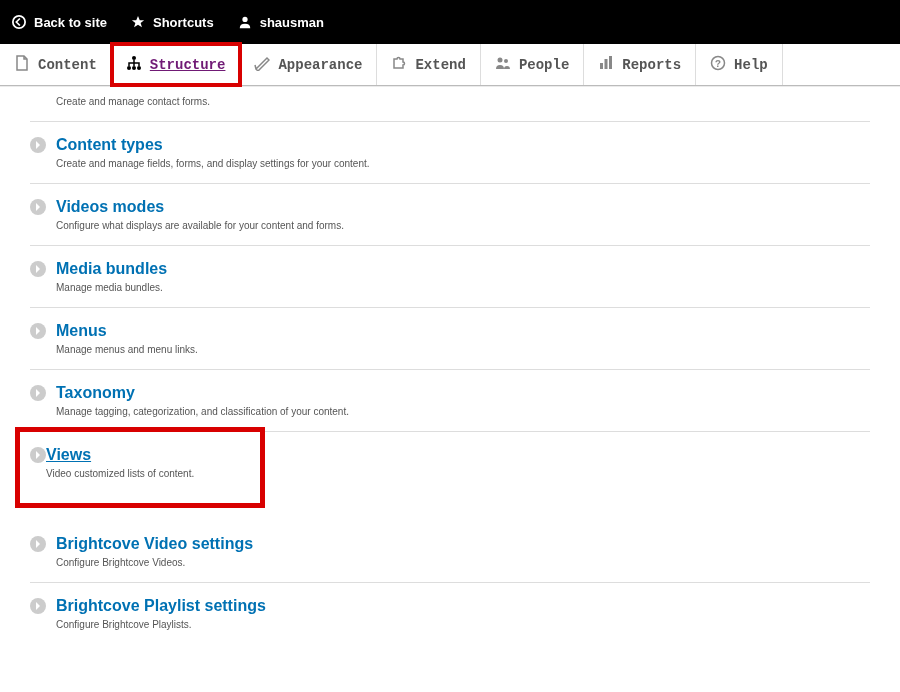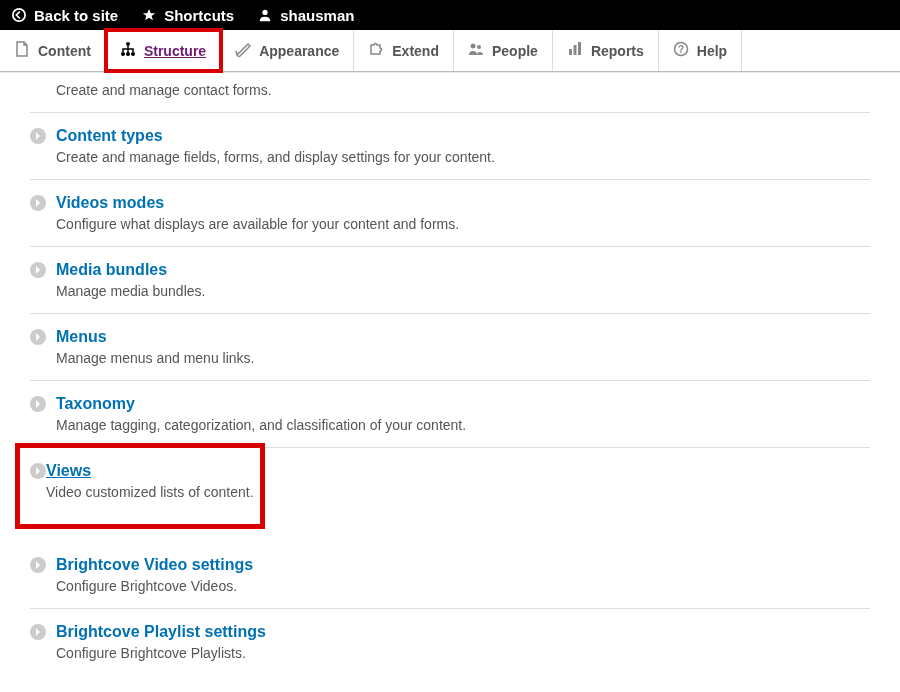--- a/index.html
+++ b/index.html
@@ -1,40 +1,40 @@
 <!DOCTYPE html>
 <html><head>
 <meta charset="utf-8">
 <style>
   * { box-sizing: border-box; margin: 0; padding: 0; }
   body { font-family: "Lucida Grande", "Lucida Sans Unicode", Verdana, sans-serif; font-size: 13px; background: #fff; color: #333; width: 900px; }
 
   
-  .toolbar { background: #000; color: #fff; height: 30px; display: flex; align-items: stretch; font-weight: bold; font-size: 15px; }
+  .toolbar { background: #000; color: #fff; height: 44px; display: flex; align-items: stretch; font-weight: bold; font-size: 13px; }
   .toolbar-item { display: flex; align-items: center; padding: 0 12px; cursor: pointer; gap: 8px; }
   .toolbar-item.active { background: #fff; color: #000; }
   .toolbar-item svg { width: 14px; height: 14px; }
   .toolbar-item .icon { display: flex; align-items: center; }
 
   
   .admin-tabs { background: #fff; border-bottom: 1px solid #bbb; height: 42px; display: flex; align-items: stretch; box-shadow: 0 1px 0 rgba(0,0,0,0.08); }
-  .admin-tab { display: flex; align-items: center; padding: 0 14px; gap: 8px; cursor: pointer; color: #555; font-weight: bold; font-size: 14px; border-right: 1px solid #ddd; position: relative; }
+  .admin-tab { display: flex; align-items: center; padding: 0 14px; gap: 8px; cursor: pointer; color: #555; font-weight: bold; font-size: 14px; border-right: 1px solid #ddd; position: relative; font-family: Liberation Mono, monospace; }
   .admin-tab.active { text-decoration: underline; color: #701a75; justify-content: space-between; }
   .admin-tab svg { width: 16px; height: 16px; }
   .admin-tab.highlighted { outline: 4px solid #d80000; outline-offset: -2px; }
 
   
   .content { padding: 10px 30px 30px 30px; }
   .structure-list { list-style: none; }
   .structure-item { border-bottom: 1px solid #ddd; padding: 14px 0 14px 26px; position: relative; }
   .structure-item:last-child { border-bottom: none; }
   .structure-item .arrow { position: absolute; left: 0; top: 15px; width: 16px; height: 16px; }
   .structure-item h3 { font-size: 16px; font-weight: bold; color: #0071b3; margin-bottom: 4px; cursor: pointer; }
   .structure-item h3.underlined { text-decoration: underline; }
-  .structure-item p { color: #555; font-size: 14px; }
+  .structure-item p { color: #555; font-size: 10px; }
   .structure-item.highlighted { outline: 5px solid #d80000; outline-offset: 0; margin-left: -10px; margin-right: 610px; padding-bottom: 24px; border-bottom: none; }
   .structure-item.highlighted .arrow { left: 10px; }
   .structure-item.no-top-border-after { margin-top: 18px; }
 
   .arrow-circle { fill: #ccc; }
   .arrow-chevron { fill: #fff; }
 
 </style>
 </head>
 <body>

